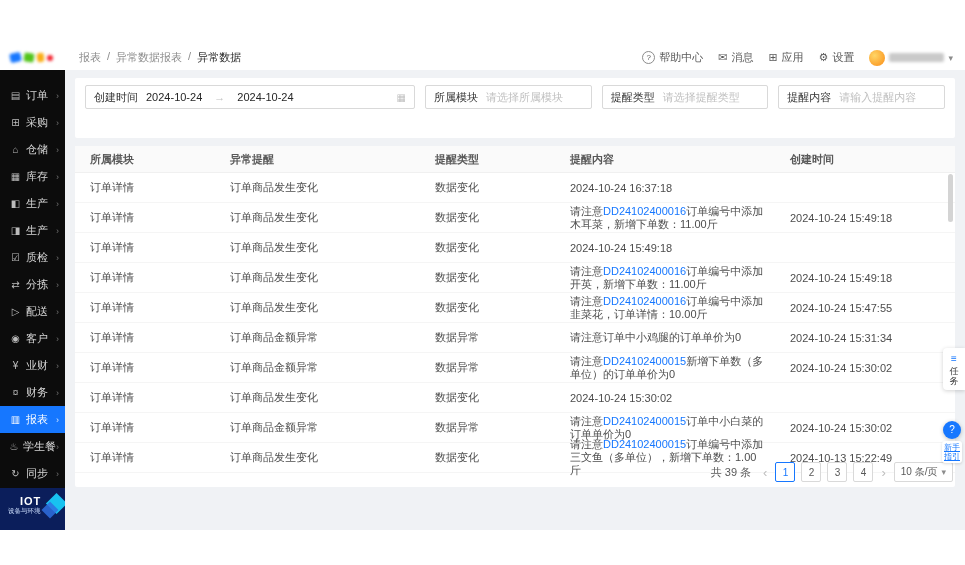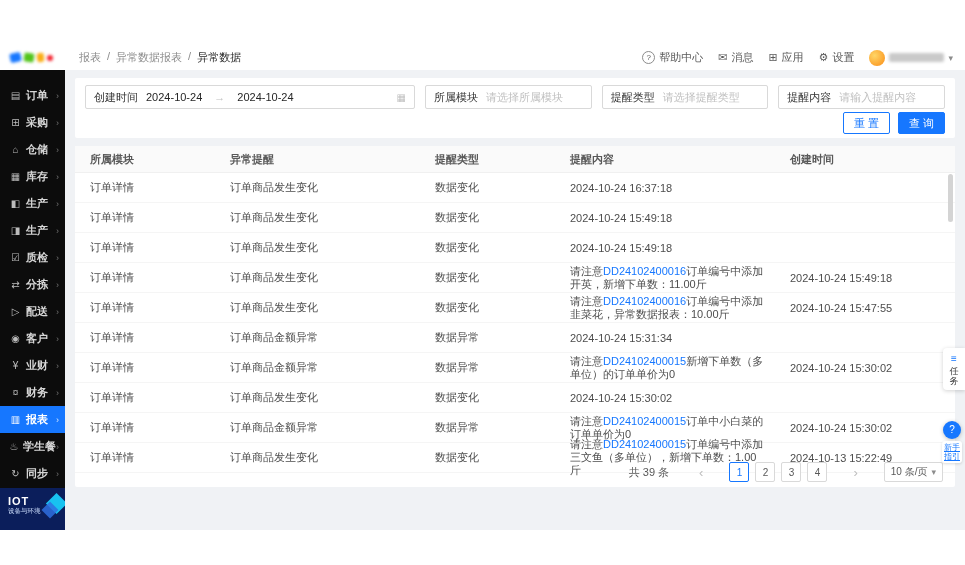--- a/index.html
+++ b/index.html
@@ -18,27 +18,27 @@
   .help-circle{width:11px;height:11px;border:1px solid #8c8c8c;border-radius:50%;font-size:8px;line-height:11px;text-align:center;color:#595959;}
   .avatar{width:16px;height:16px;border-radius:50%;background:radial-gradient(circle at 35% 35%,#ffd666,#fa8c16);}
   .user-blur{width:55px;height:9px;background:#c9c9c9;border-radius:2px;filter:blur(1.6px);}
   .caret{color:#8c8c8c;font-size:9px;}
 
   
   .sidebar{position:absolute;top:25px;bottom:0;left:0;width:65px;background:#0c0c0c;}
   .menu{padding-top:12px;}
   .side-item{height:27px;display:flex;align-items:center;color:#d6d6d6;font-size:11px;padding:0 6px 0 9px;cursor:pointer;}
   .side-item .s-ico{width:13px;font-size:10px;color:#bdbdbd;margin-right:4px;text-align:center;}
-  .side-item .s-label{flex:1;white-space:nowrap;font-weight:bold;}
+  .side-item .s-label{flex:1;white-space:nowrap;}
   .side-item .s-chev{color:#737373;font-size:9px;}
   .side-item.active{background:#1677ff;color:#fff;}
   .side-item.active .s-ico{color:#fff;}
   .side-item.active .s-chev{color:#d6e7ff;}
   .iot{position:absolute;left:0;bottom:0;width:70px;height:42px;background:#0b1e5b;color:#fff;overflow:hidden;}
-  .iot-title{font-weight:bold;font-size:11px;margin:7px 0 0 8px;letter-spacing:1px;}
+  .iot-title{font-weight:bold;font-size:11px;margin:7px 0 0 20px;letter-spacing:1px;}
   .iot-sub{font-size:6.5px;margin-left:8px;color:#cfe0ff;}
   .iot-shape1{position:absolute;right:6px;top:8px;width:15px;height:15px;background:#18c2f0;transform:rotate(45deg);}
   .iot-shape2{position:absolute;right:14px;top:16px;width:12px;height:12px;background:#2f6fe0;transform:rotate(45deg);opacity:.85;}
 
   
   .main{position:absolute;left:65px;top:25px;right:0;bottom:0;background:#f0f2f5;}
   .filter-card{position:absolute;left:10px;right:10px;top:8px;height:60px;background:#fff;border-radius:2px;}
   .filter-row{position:absolute;left:10px;right:10px;top:7px;height:24px;display:flex;gap:10px;}
   .fbox{border:1px solid #d9d9d9;border-radius:2px;display:flex;align-items:center;padding:0 8px;font-size:11px;background:#fff;box-sizing:border-box;height:24px;}
   .date-box{width:330px;}
@@ -55,21 +55,21 @@
 
   
   .table-card{position:absolute;left:10px;right:10px;top:76px;height:341px;background:#fff;border-radius:2px;}
   .thead{display:flex;height:26px;background:#fafafa;border-bottom:1px solid #f0f0f0;align-items:center;font-size:11px;color:#595959;font-weight:bold;}
   .cell{padding-left:15px;box-sizing:border-box;}
   .c1{width:140px;}.c2{width:205px;}.c3{width:135px;}.c4{width:220px;}.c5{flex:1;}
   .trow{display:flex;align-items:center;height:29px;border-bottom:1px solid #f5f5f5;font-size:11px;color:#4d4d4d;}
   .trow .c4{line-height:13px;padding-right:10px;}
   .code{color:#1677ff;cursor:pointer;}
   .vscroll{position:absolute;right:2px;top:28px;width:5px;height:48px;background:#d4d4d4;border-radius:3px;cursor:pointer;}
-  .pager{position:absolute;right:12px;bottom:5px;display:flex;align-items:center;gap:24px;font-size:11px;color:#595959;}
+  .pager{position:absolute;right:2px;bottom:5px;display:flex;align-items:center;gap:6px;font-size:11px;color:#595959;}
   .ptotal{margin-right:4px;}
   .pnav{color:#bfbfbf;font-size:13px;cursor:pointer;padding:0 2px;}
   .pbtn{min-width:20px;height:20px;border:1px solid #d9d9d9;border-radius:2px;display:flex;align-items:center;justify-content:center;background:#fff;font-size:10px;color:#595959;cursor:pointer;box-sizing:border-box;}
   .pbtn.active{border-color:#1677ff;color:#1677ff;}
   .psize{height:20px;border:1px solid #d9d9d9;border-radius:2px;display:flex;align-items:center;padding:0 6px;gap:4px;background:#fff;cursor:pointer;box-sizing:border-box;font-size:10px;}
 
   
   .float-task{position:absolute;right:0;top:303px;width:22px;background:#fff;border-radius:4px 0 0 4px;box-shadow:0 1px 4px rgba(0,0,0,.18);padding:5px 0 4px;text-align:center;cursor:pointer;z-index:6;}
   .f-ico{font-size:10px;color:#1677ff;display:block;}
   .f-label{display:block;width:12px;margin:2px auto 0;font-size:9px;line-height:10px;color:#333;word-break:break-all;}
@@ -224,24 +224,20 @@
         </div>
         <div class="fbox sel-box">
           <span class="flabel">提醒类型</span>
           <span class="fph">请选择提醒类型</span>
         </div>
         <div class="fbox sel-box">
           <span class="flabel">提醒内容</span>
           <span class="fph">请输入提醒内容</span>
         </div>
       </div>
-      <div class="filter-btns">
-        <div class="btn btn-reset">重 置</div>
-        <div class="btn btn-primary">查 询</div>
-      </div>
     </div>
 
     <div class="table-card">
       <div class="thead">
         <div class="cell c1">所属模块</div>
         <div class="cell c2">异常提醒</div>
         <div class="cell c3">提醒类型</div>
         <div class="cell c4">提醒内容</div>
         <div class="cell c5">创建时间</div>
       </div>
@@ -249,46 +245,48 @@
           <div class="trow">
             <div class="cell c1">订单详情</div>
             <div class="cell c2">订单商品发生变化</div>
             <div class="cell c3">数据变化</div>
             <div class="cell c5">2024-10-24 16:37:18</div>
           </div>
           <div class="trow">
             <div class="cell c1">订单详情</div>
             <div class="cell c2">订单商品发生变化</div>
             <div class="cell c3">数据变化</div>
+            <div class="cell c4"><span>请注意</span><span class="code">DD24102400016</span><span>订单编号中添加木耳菜，新增下单数：11.00斤</span></div>
             <div class="cell c5">2024-10-24 15:49:18</div>
           </div>
           <div class="trow">
             <div class="cell c1">订单详情</div>
             <div class="cell c2">订单商品发生变化</div>
             <div class="cell c3">数据变化</div>
             <div class="cell c5">2024-10-24 15:49:18</div>
           </div>
           <div class="trow">
             <div class="cell c1">订单详情</div>
             <div class="cell c2">订单商品发生变化</div>
             <div class="cell c3">数据变化</div>
             <div class="cell c4"><span>请注意</span><span class="code">DD24102400016</span><span>订单编号中添加开英，新增下单数：11.00斤</span></div>
             <div class="cell c5">2024-10-24 15:49:18</div>
           </div>
           <div class="trow">
             <div class="cell c1">订单详情</div>
             <div class="cell c2">订单商品发生变化</div>
             <div class="cell c3">数据变化</div>
-            <div class="cell c4"><span>请注意</span><span class="code">DD24102400016</span><span>订单编号中添加韭菜花，异常数据报表：10.00斤</span></div>
+            <div class="cell c4"><span>请注意</span><span class="code">DD24102400016</span><span>订单编号中添加韭菜花，订单详情：10.00斤</span></div>
             <div class="cell c5">2024-10-24 15:47:55</div>
           </div>
           <div class="trow">
             <div class="cell c1">订单详情</div>
             <div class="cell c2">订单商品金额异常</div>
             <div class="cell c3">数据异常</div>
+            <div class="cell c4"><span>请注意</span><span>订单中小鸡腿的订单单价为0</span></div>
             <div class="cell c5">2024-10-24 15:31:34</div>
           </div>
           <div class="trow">
             <div class="cell c1">订单详情</div>
             <div class="cell c2">订单商品金额异常</div>
             <div class="cell c3">数据异常</div>
             <div class="cell c4"><span>请注意</span><span class="code">DD24102400015</span><span>新增下单数（多单位）的订单单价为0</span></div>
             <div class="cell c5">2024-10-24 15:30:02</div>
           </div>
           <div class="trow">

